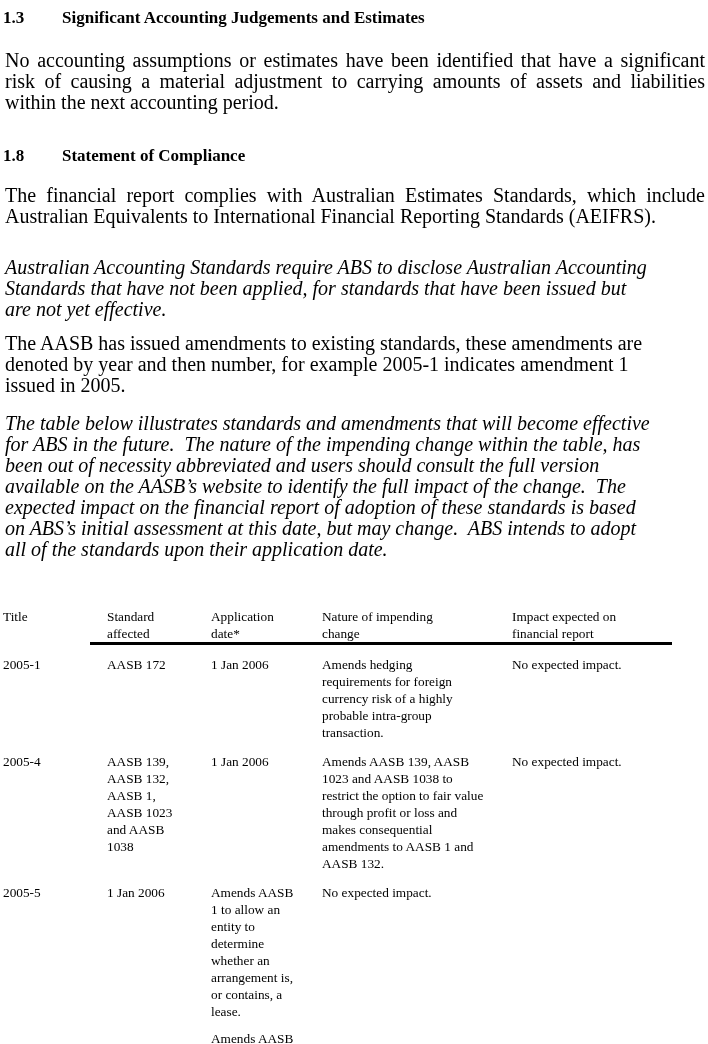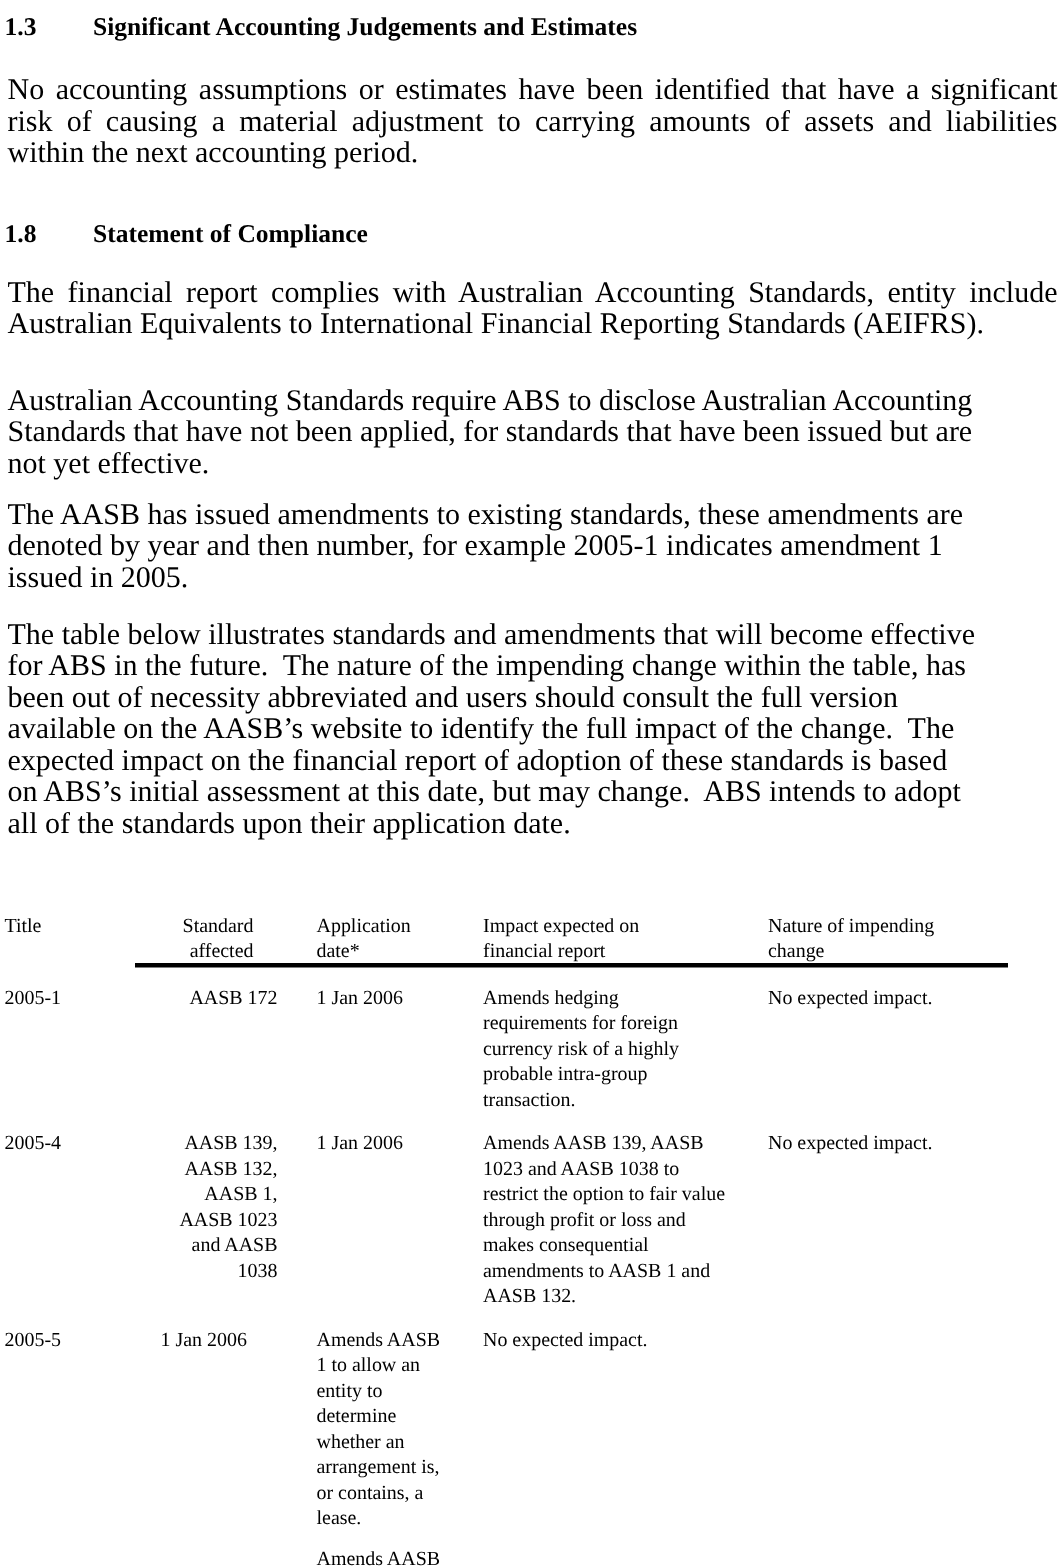--- a/index.html
+++ b/index.html
@@ -23,36 +23,36 @@
     font-size: 20px;
     line-height: 21px;
     margin: 2px;
     white-space: pre-wrap;
   }
   .justify { text-align: justify; width: 700px; }
   .left { max-width: 650px; }
   .p1 { margin-top: 22px; }
   .h14 { margin-top: 32px; }
   .p2 { margin-top: 19px; }
-  .p3 { margin-top: 30px; }
+  .p3 { margin-top: 30px; font-style: italic; }
   .p4 { margin-top: 13px; }
-  .p5 { margin-top: 17px; }
+  .p5 { margin-top: 17px; font-style: italic; }
 
   .stdtable {
     margin-top: 48px;
     font-size: 13.3px;
     line-height: 17px;
   }
   .trow {
     display: grid;
     grid-template-columns: 104px 104px 111px 190px 160px;
     align-items: start;
   }
   .tcell { padding-right: 10px; }
-  .c2 { padding-right: 26px; text-align: right; }
+  .c2 { padding-right: 26px; }
   .c4 { padding-right: 28px; }
   .thead .c2 div { max-width: 62px; }
   .thead .c3 div { max-width: 78px; }
   .thead .c4 div { max-width: 128px; }
   .thead .c5 div { max-width: 118px; }
   .rule {
     margin-left: 87px;
     width: 582px;
     height: 3px;
     background: #000000;
@@ -72,42 +72,42 @@
   <div class="heading">
     <span class="hnum">1.3</span><span>Significant Accounting Judgements and Estimates</span>
   </div>
 
   <p class="para justify p1">No accounting assumptions or estimates have been identified that have a significant risk of causing a material adjustment to carrying amounts of assets and liabilities within the next accounting period.</p>
 
   <div class="heading h14">
     <span class="hnum">1.8</span><span>Statement of Compliance</span>
   </div>
 
-  <p class="para justify p2">The financial report complies with Australian Accounting Standards, entity include Australian Equivalents to International Financial Reporting Standards (AEIFRS).</p>
+  <p class="para justify p2">The financial report complies with Australian Estimates Standards, which include Australian Equivalents to International Financial Reporting Standards (AEIFRS).</p>
   <p class="para left p3">Australian Accounting Standards require ABS to disclose Australian Accounting Standards that have not been applied, for standards that have been issued but are not yet effective.</p>
   <p class="para left p4">The AASB has issued amendments to existing standards, these amendments are denoted by year and then number, for example 2005-1 indicates amendment 1 issued in 2005.</p>
   <p class="para left p5">The table below illustrates standards and amendments that will become effective for ABS in the future.  The nature of the impending change within the table, has been out of necessity abbreviated and users should consult the full version available on the AASB’s website to identify the full impact of the change.  The expected impact on the financial report of adoption of these standards is based on ABS’s initial assessment at this date, but may change.  ABS intends to adopt all of the standards upon their application date.</p>
 
   <div class="stdtable">
 
     <div class="trow thead">
       <div class="tcell c1">
           <div>Title</div>
         </div>
       <div class="tcell c2">
           <div>Standard affected</div>
         </div>
       <div class="tcell c3">
           <div>Application date*</div>
         </div>
+      <div class="tcell c4">
+          <div>Nature of impending change</div>
+        </div>
       <div class="tcell c5">
           <div>Impact expected on financial report</div>
-        </div>
-      <div class="tcell c4">
-          <div>Nature of impending change</div>
         </div>
     </div>
 
     <div class="rule"></div>
 
     <div class="trow body-row">
       <div class="tcell c1">2005-1</div>
       <div class="tcell c2">AASB 172</div>
       <div class="tcell c3">1 Jan 2006</div>
       <div class="tcell c4">

